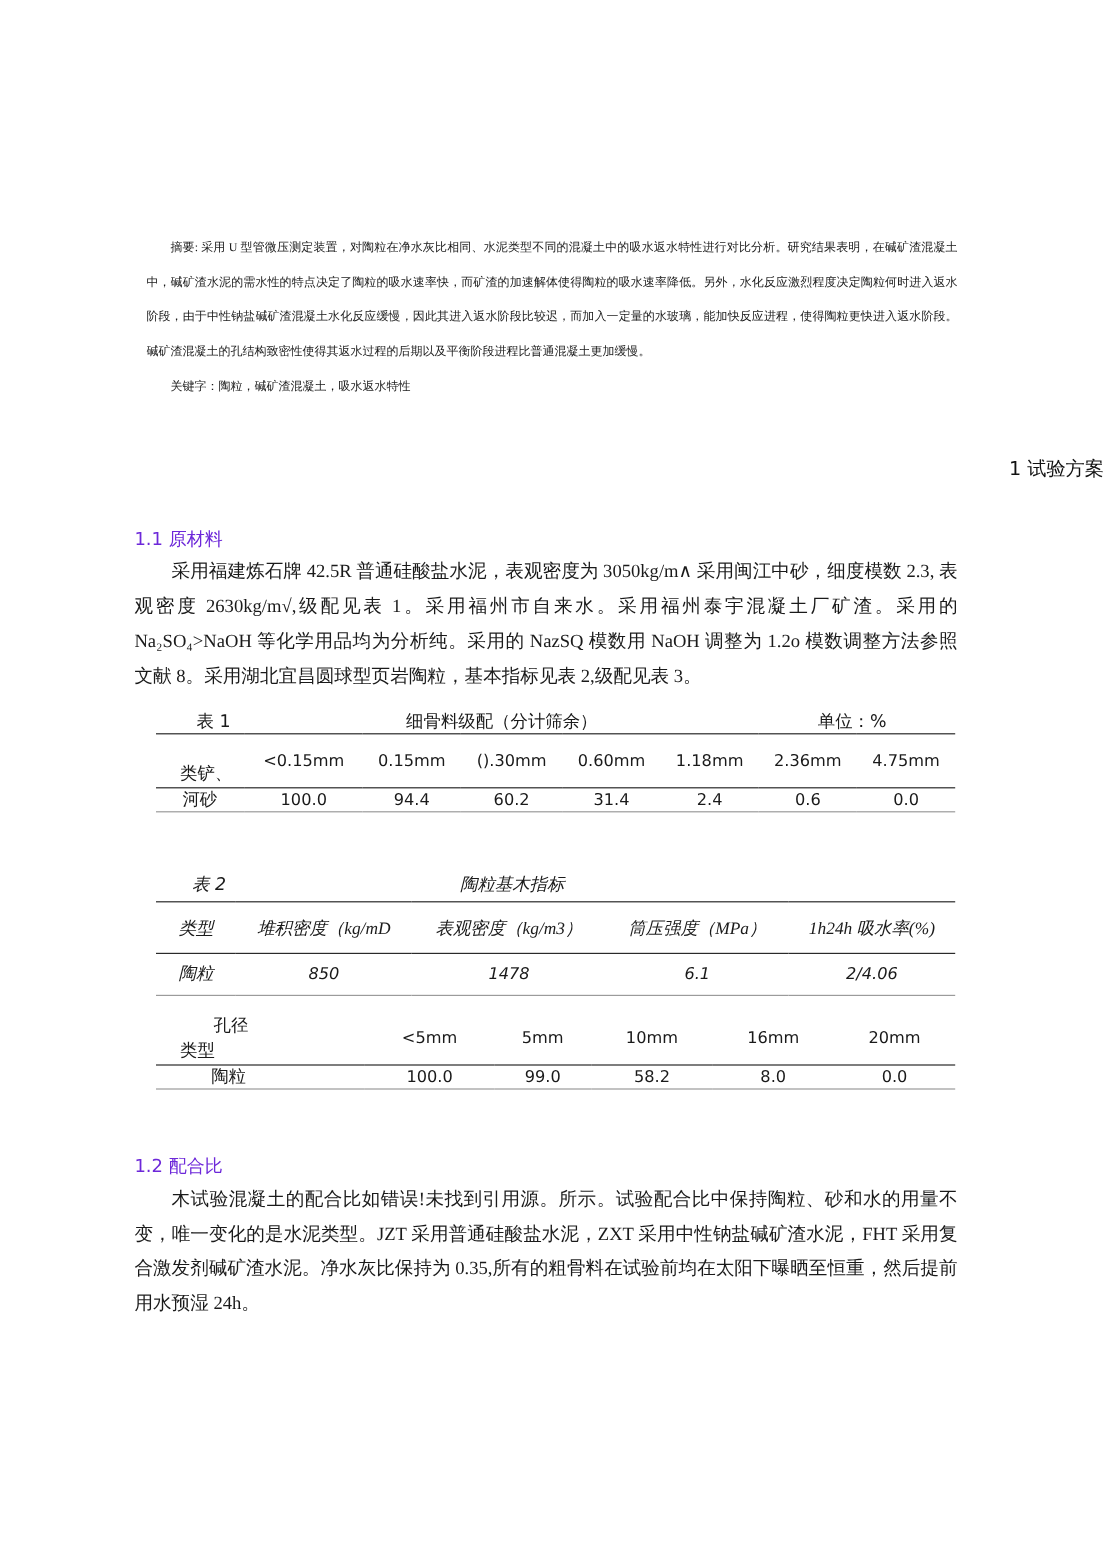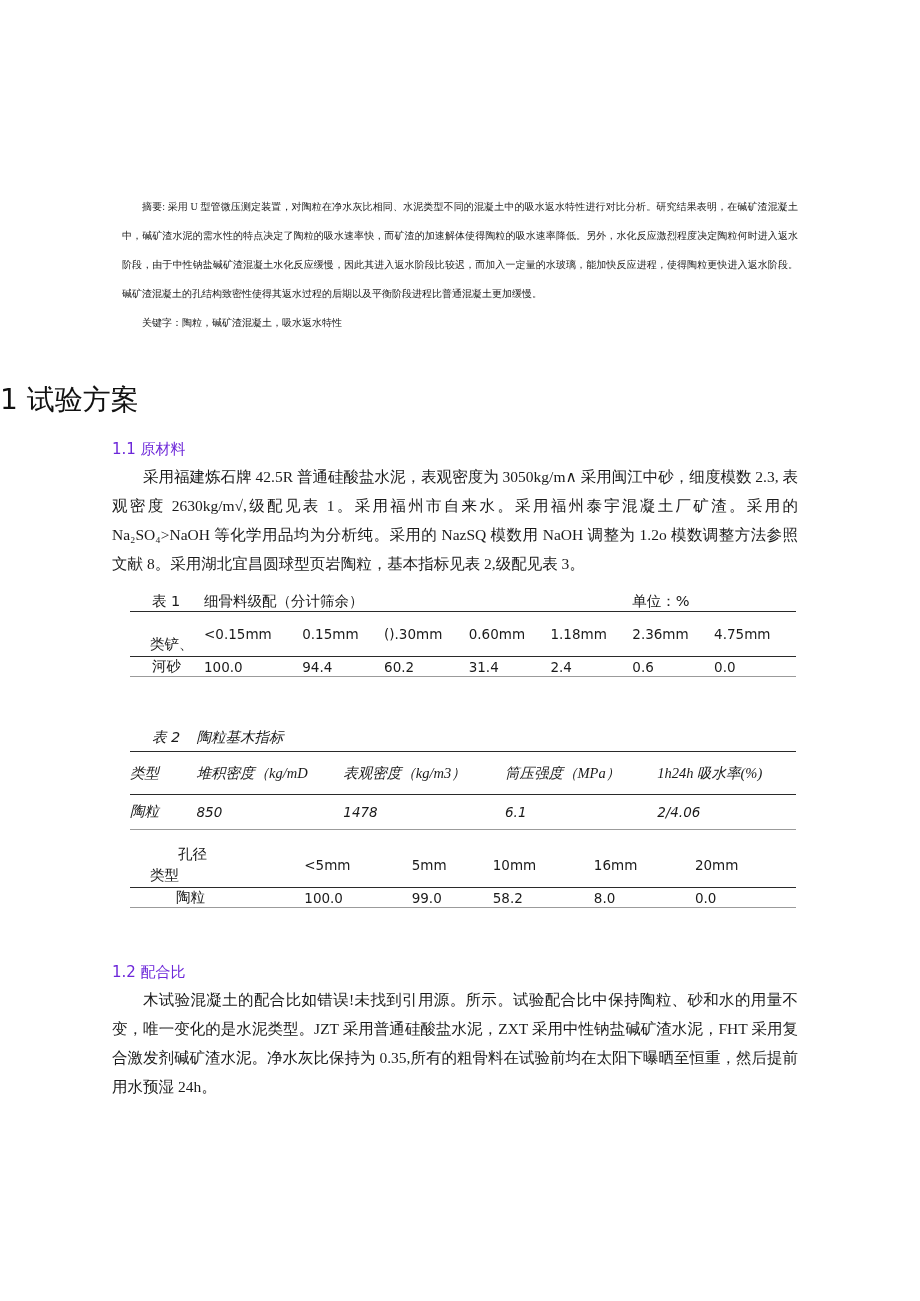--- a/index.html
+++ b/index.html
@@ -54,23 +54,23 @@
     margin-top: 0;
     text-indent: 2em;
   }
 
   
   .section-heading {
     position: absolute;
     left: 0;
     right: 0;
     top: 381px;
-    text-align: left;
-    font-family: "DejaVu Sans", "Liberation Sans", sans-serif;
-    font-size: 28px;
+    text-align: right;
+    font-family: "DejaVu Sans", "Liberation Sans", sans-serif;
+    font-size: 16px;
     color: #111;
   }
 
   
   .subheading {
     position: absolute;
     left: 112px;
     font-family: "DejaVu Sans", "Liberation Sans", sans-serif;
     font-size: 15px;
     color: #6d28d9;
@@ -106,21 +106,21 @@
 
   table.doc-table {
     width: 100%;
     border-collapse: collapse;
     font-size: 13.5px;
     font-family: "DejaVu Sans", "Liberation Sans", sans-serif;
   }
   table.doc-table td, table.doc-table th {
     padding: 0;
     font-weight: normal;
-    text-align: left;
+    text-align: center;
     vertical-align: middle;
   }
 
   
   .cap-row td {
     font-size: 14.5px;
     padding: 2px 0 5px 0;
     border-bottom: 1.6px solid #2a2a2a;
   }
   .cap-no    { text-align: left;  padding-left: 22px !important; }

